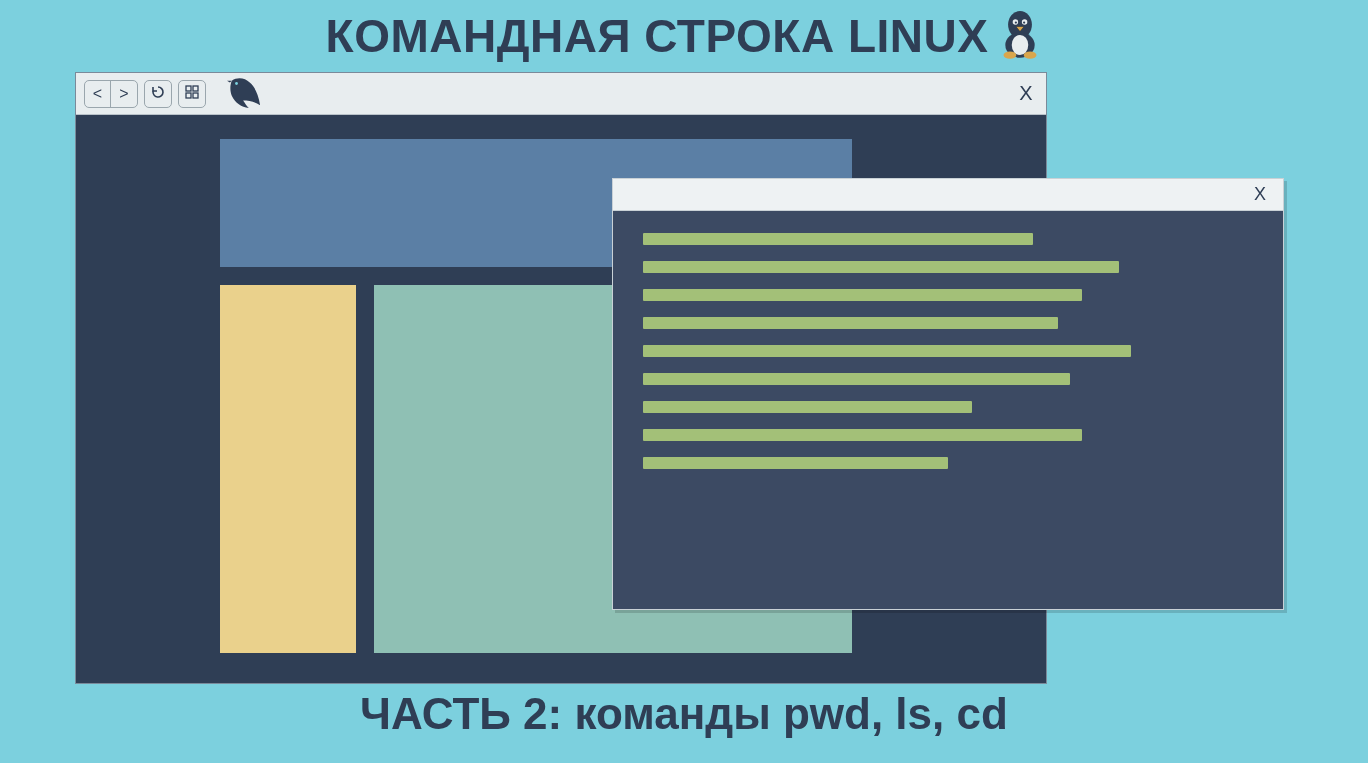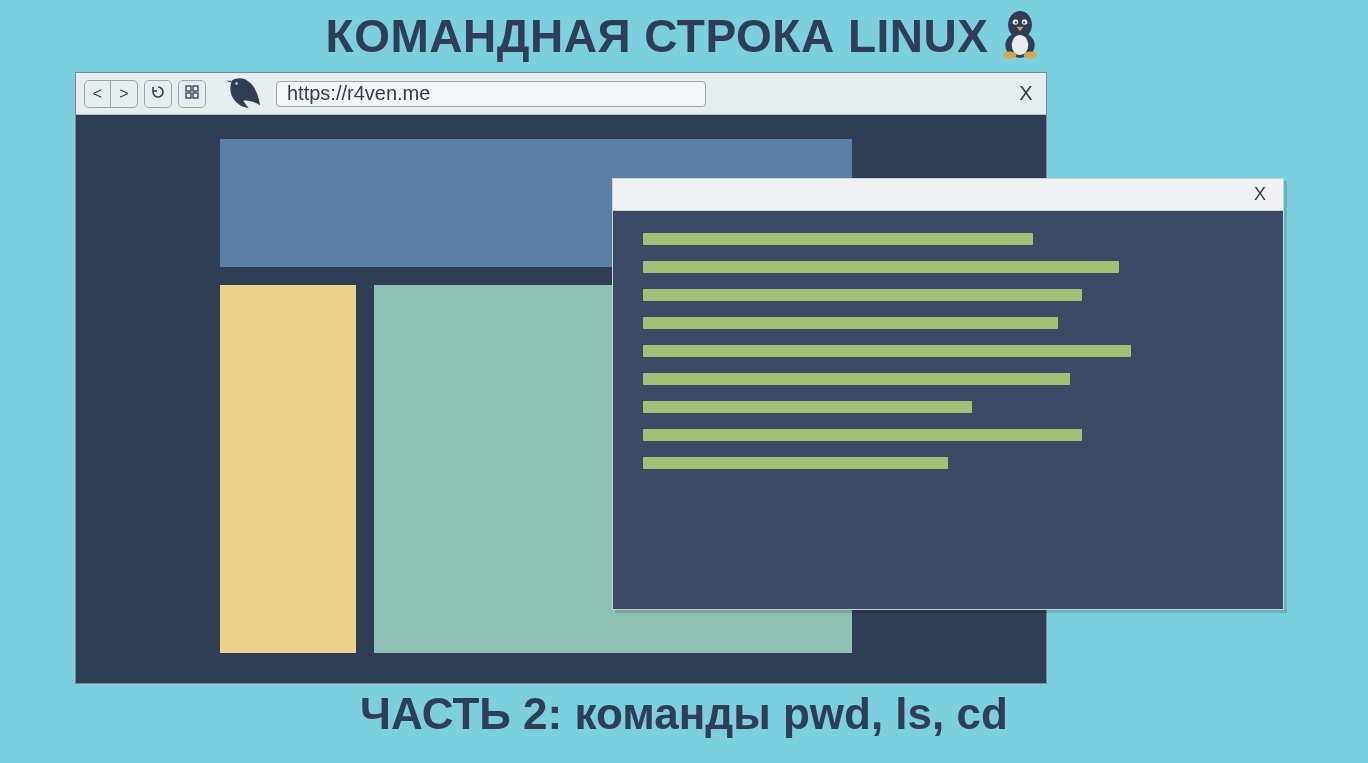--- a/index.html
+++ b/index.html
@@ -237,21 +237,20 @@
           </svg>
       </span>
     </div>
     <span>
       <svg class="raven-icon" viewBox="0 0 40 36">
         <path d="M6 6 C12 2 20 3 25 8 C30 12 34 20 36 32 C30 28 24 27 18 27 C20 30 22 33 24 35 C16 34 10 30 6 22 C4 17 4 11 6 6 Z" fill="#2f3e55"></path>
         <circle cx="11" cy="9" r="1.5" fill="#7cd0de"></circle>
         <path d="M4 8 L1 6 L6 6 Z" fill="#2f3e55"></path>
       </svg>
     </span>
-    <input class="address-bar" value="https://r4ven.me" style="">
     <div class="toolbar-spacer"></div>
     <div class="browser-close">X</div>
   </div>
   <div class="browser-content">
     <div class="hero-block"></div>
     <div class="side-block"></div>
     <div class="main-block"></div>
   </div>
 </div>
 

